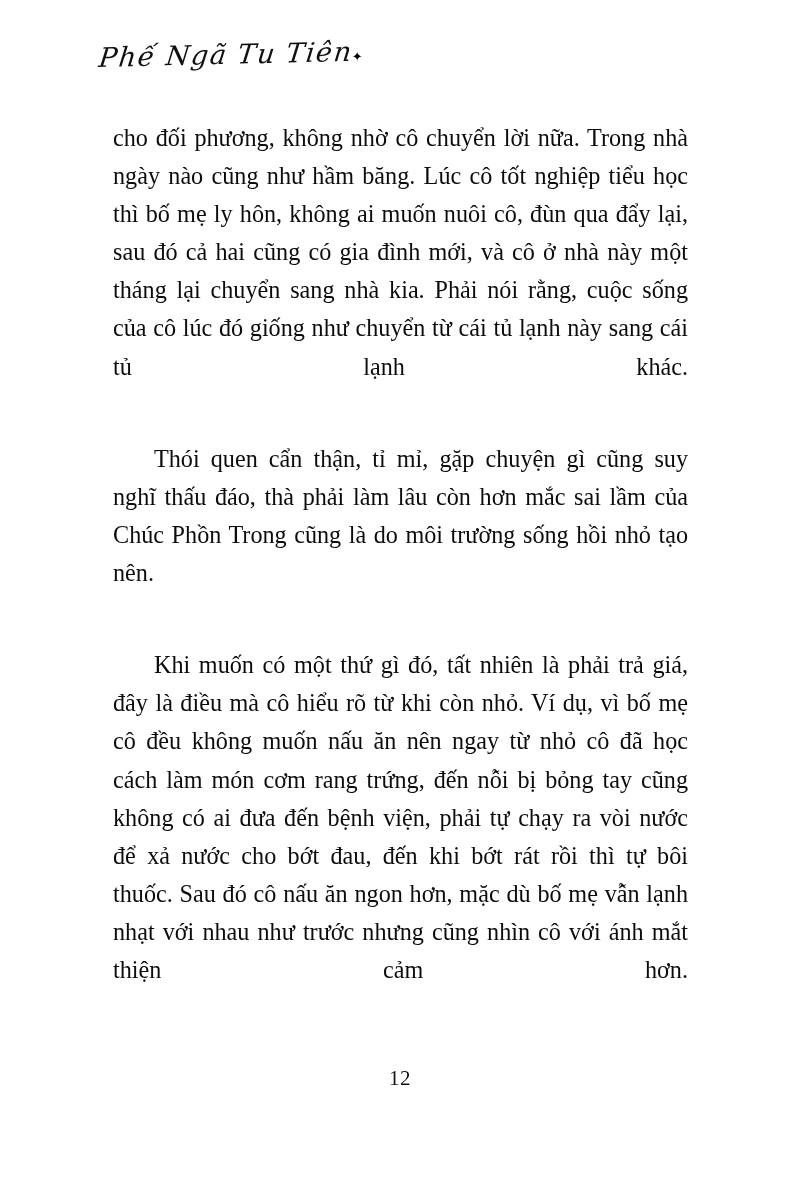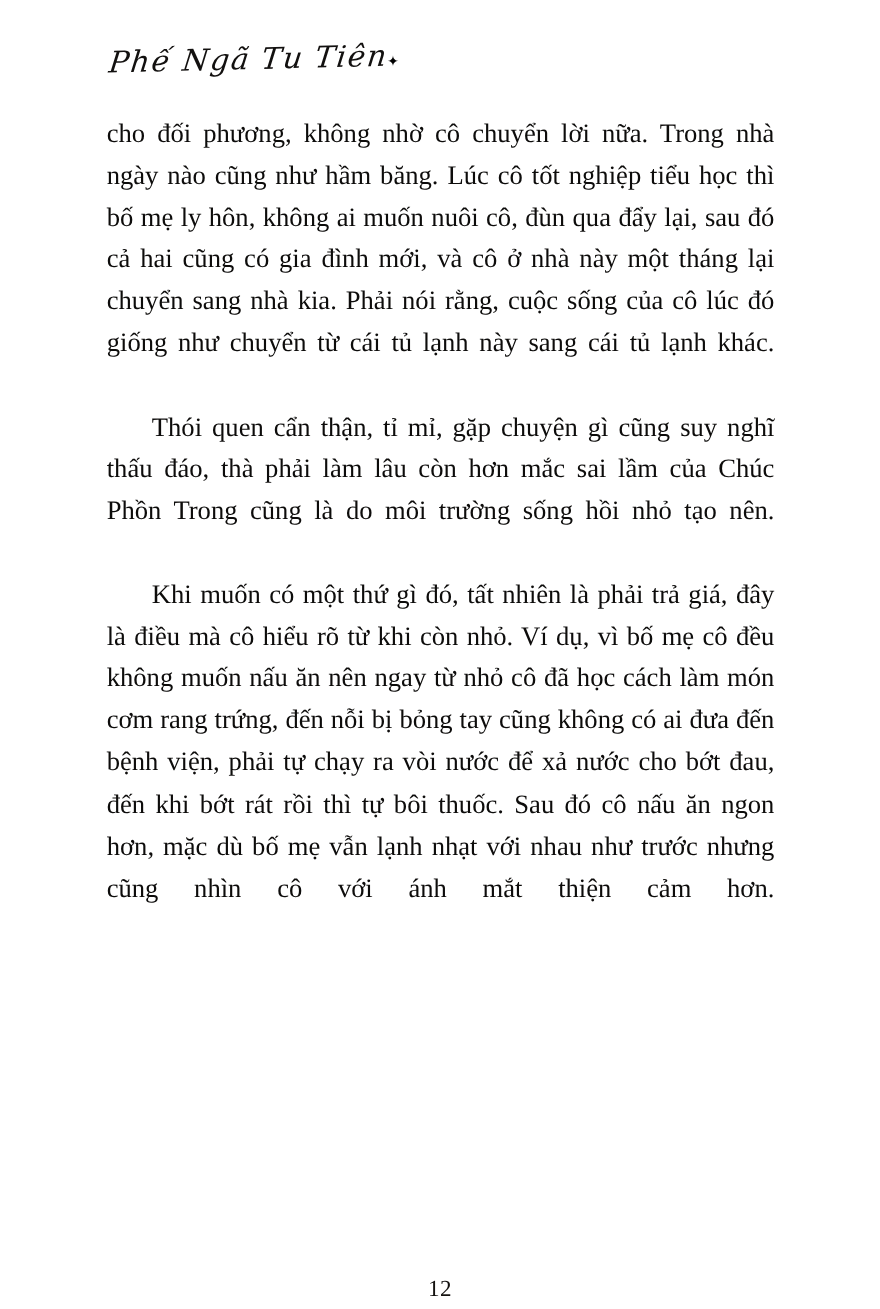--- a/index.html
+++ b/index.html
@@ -55,21 +55,21 @@
     width: 607px;
   }
 
   .para {
     font-family: "Liberation Serif", "DejaVu Serif", serif;
     font-size: 24.2px;
     line-height: 38.1px;
     color: #0d0c0b;
     text-align: justify;
     text-justify: inter-word;
-    margin: 0;
+    margin: 16px;
     text-indent: 41px;
     word-spacing: 0.2px;
     hyphens: none;
   }
 
   .para.continued {
     text-indent: 0;
   }
 
   
@@ -77,21 +77,21 @@
     content: "";
     display: inline-block;
     width: 100%;
   }
 
   
   .folio {
     position: absolute;
     left: 0;
     right: 0;
-    top: 1159px;
+    top: 1066px;
     text-align: center;
     font-family: "Liberation Serif", "DejaVu Serif", serif;
     font-size: 21px;
     color: #141210;
     letter-spacing: 0.5px;
   }
 </style>
 </head>
 <body>
 

